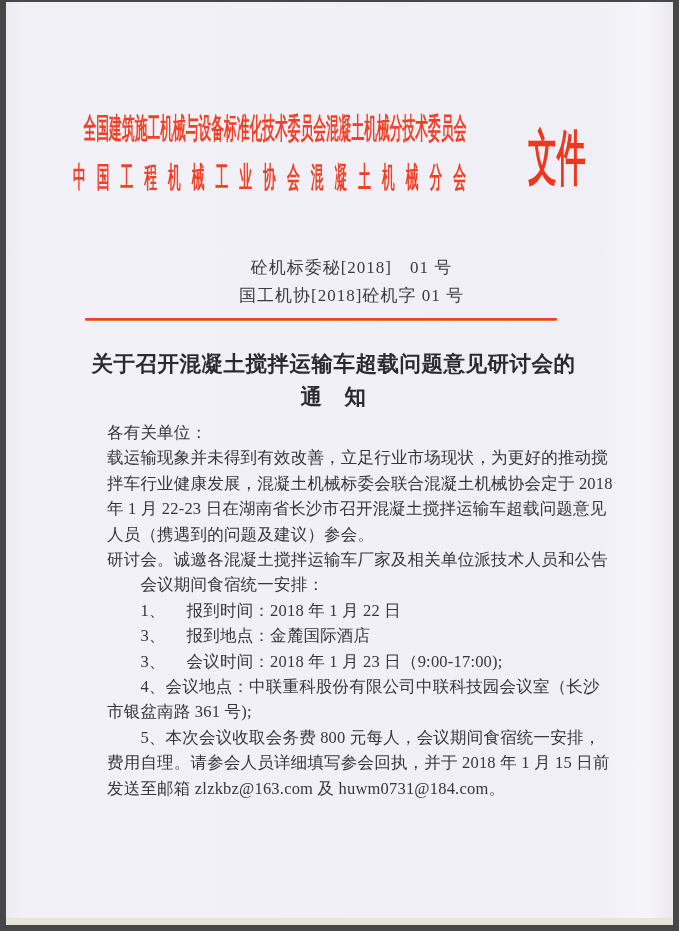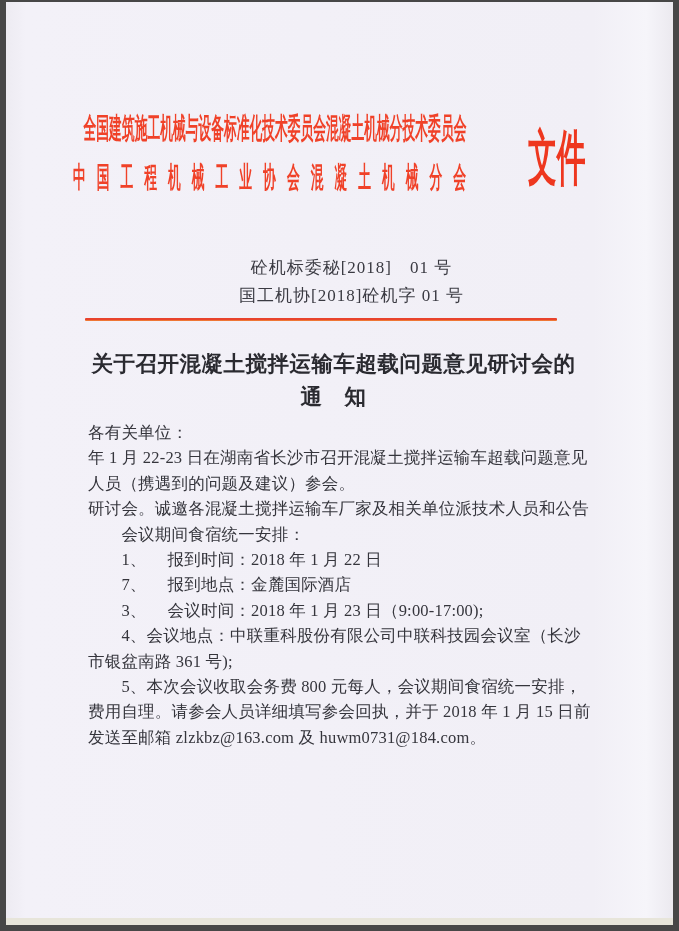--- a/index.html
+++ b/index.html
@@ -67,21 +67,21 @@
   
   .notice-title {
     position: absolute; left: -12px; top: 346px; width: 679px;
     text-align: center;
     font-size: 21.5px; line-height: 33px; font-weight: bold;
     color: #2a2a30; letter-spacing: 0.5px;
   }
 
   
   .body-text {
-    position: absolute; left: 82px; top: 418px; width: 470px;
+    position: absolute; left: 101px; top: 418px; width: 470px;
     font-size: 16.5px; line-height: 25.4px;
     color: #35353c; letter-spacing: 0.2px;
   }
   .body-text div { white-space: nowrap; }
 </style>
 </head>
 <body>
 
 <div class="scan">
   <div class="bed-strip"></div>
@@ -99,26 +99,28 @@
 
     <div class="red-rule"></div>
 
     <div class="notice-title">
       <div>关于召开混凝土搅拌运输车超载问题意见研讨会的</div>
       <div>通　知</div>
     </div>
 
     <div class="body-text">
       <div>各有关单位：</div>
+      <div>载运输现象并未得到有效改善，立足行业市场现状，为更好的推动搅</div>
+      <div>拌车行业健康发展，混凝土机械标委会联合混凝土机械协会定于 2018</div>
       <div>年 1 月 22-23 日在湖南省长沙市召开混凝土搅拌运输车超载问题意见</div>
       <div>人员（携遇到的问题及建议）参会。</div>
       <div>研讨会。诚邀各混凝土搅拌运输车厂家及相关单位派技术人员和公告</div>
       <div>　　会议期间食宿统一安排：</div>
       <div>　　1、　 报到时间：2018 年 1 月 22 日</div>
-      <div>　　7、　 报到地点：金麓国际酒店</div>
+      <div>　　3、　 报到地点：金麓国际酒店</div>
       <div>　　3、　 会议时间：2018 年 1 月 23 日（9:00-17:00);</div>
       <div>　　4、会议地点：中联重科股份有限公司中联科技园会议室（长沙</div>
       <div>市银盆南路 361 号);</div>
       <div>　　5、本次会议收取会务费 800 元每人，会议期间食宿统一安排，</div>
       <div>费用自理。请参会人员详细填写参会回执，并于 2018 年 1 月 15 日前</div>
       <div>发送至邮箱 zlzkbz@163.com 及 huwm0731@184.com。</div>
     </div>
 
   </div>
 </div>

